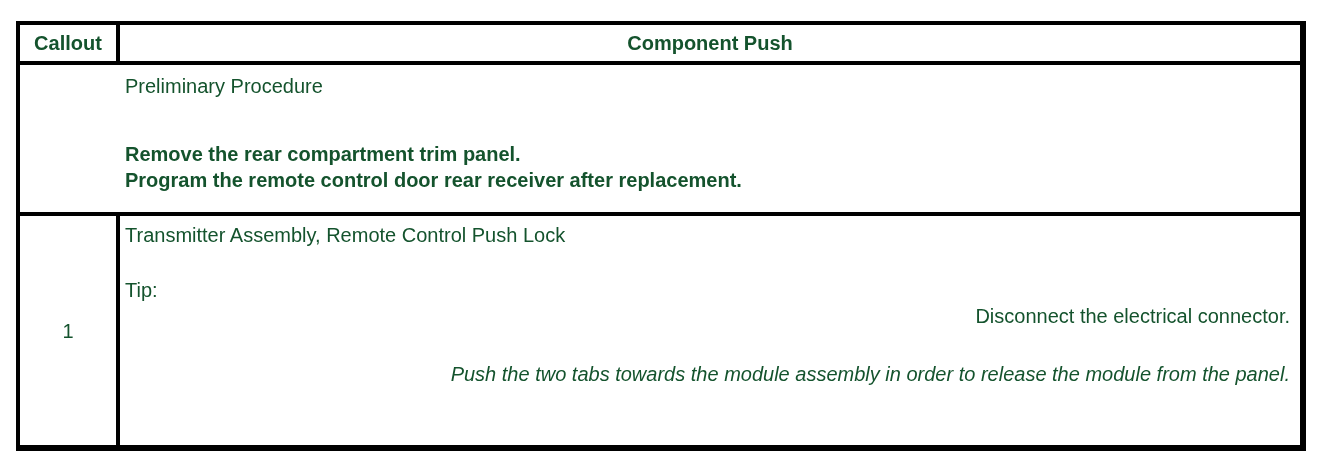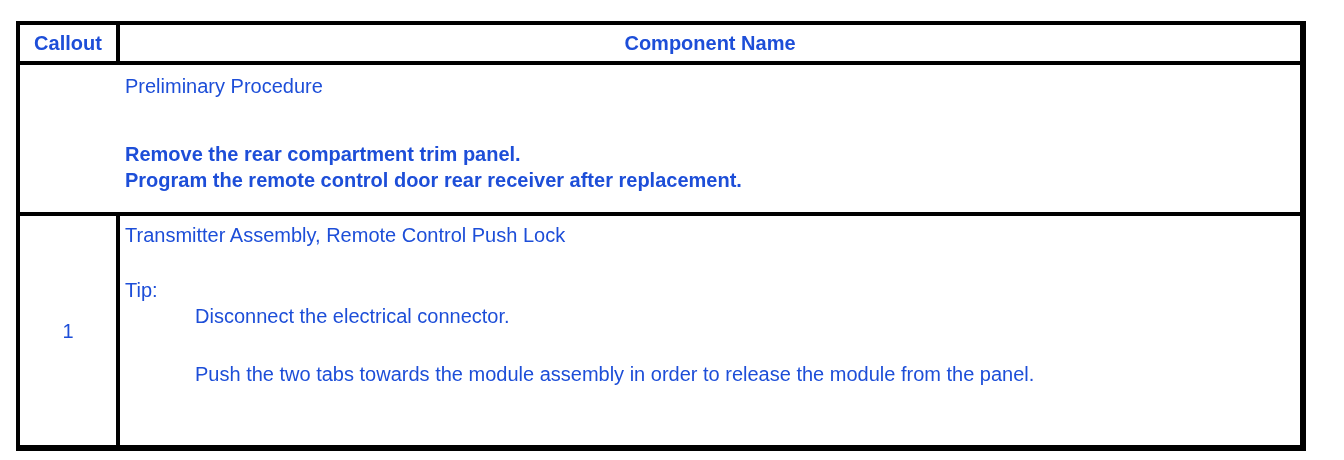--- a/index.html
+++ b/index.html
@@ -11,21 +11,21 @@
     overflow: hidden;
   }
   .page {
     position: relative;
     width: 1068px;
     height: 460px;
     background: #ffffff;
     font-family: "Liberation Sans", "DejaVu Sans", sans-serif;
     font-size: 20px;
     line-height: 26px;
-    color: #1d4ed8;
+    color: #14532d;
   }
   table.callout-table {
     position: absolute;
     left: 16px;
     top: 21px;
     width: 1290px;
     border-collapse: collapse;
     table-layout: fixed;
     background: #ffffff;
   }
@@ -56,36 +56,36 @@
     text-align: center;
     height: 229px;
     padding: 0;
   }
   td.component-cell {
     padding: 6px 10px 6px 5px;
   }
   .bold { font-weight: normal; }
   .prelim-steps { margin-top: 42px; font-weight: bold; }
   .tip-label { margin-top: 29px; }
-  .tip-line { margin-left: 70px; }
-  .tip-line.second { margin-top: 32px; }
+  .tip-line { margin-left: 111px; text-align: right; }
+  .tip-line.second { margin-top: 32px; font-style: italic; }
 </style>
 </head>
 <body>
 
 <div class="page">
   <table class="callout-table">
     <colgroup>
       <col class="callout-col">
       <col>
     </colgroup>
     <tbody>
         <tr>
       <th>Callout</th>
-      <th>Component Name</th>
+      <th>Component Push</th>
     </tr>
     <tr>
       <td class="prelim-cell" colspan="2">
         <div class="bold">Preliminary Procedure</div>
         <div class="prelim-steps">
           <div>Remove the rear compartment trim panel.</div>
           <div>Program the remote control door rear receiver after replacement.</div>
         </div>
       </td>
     </tr>

